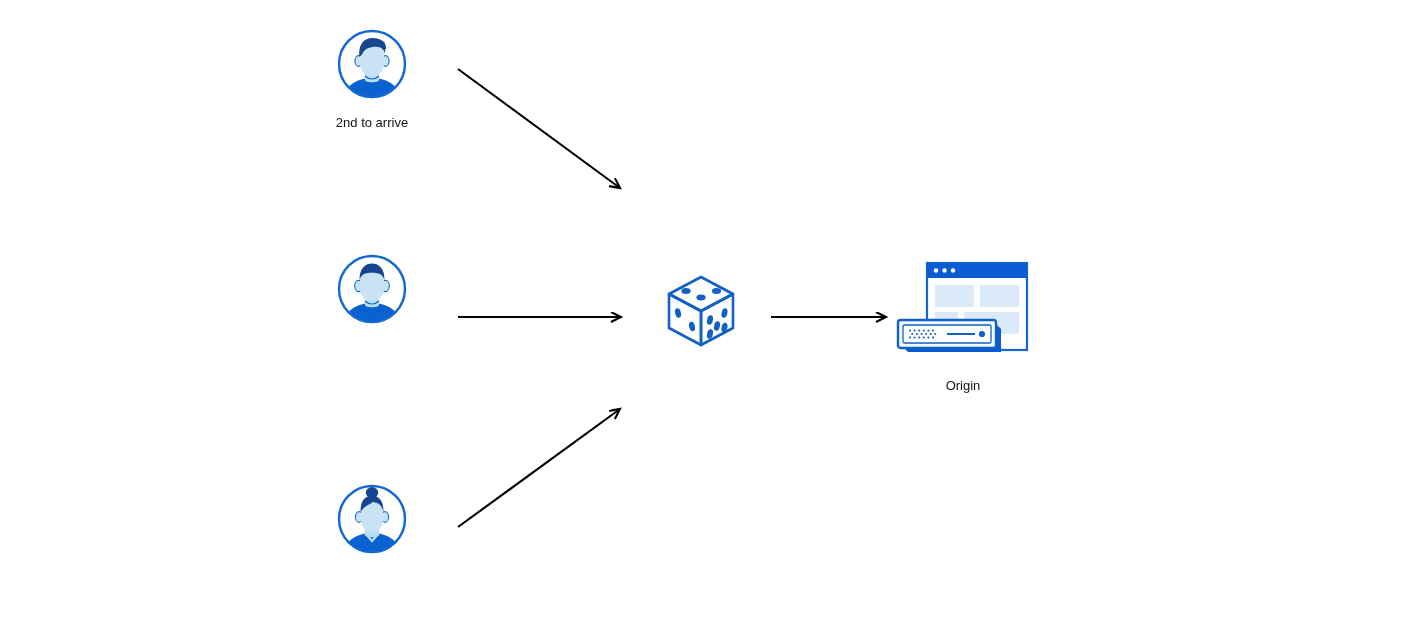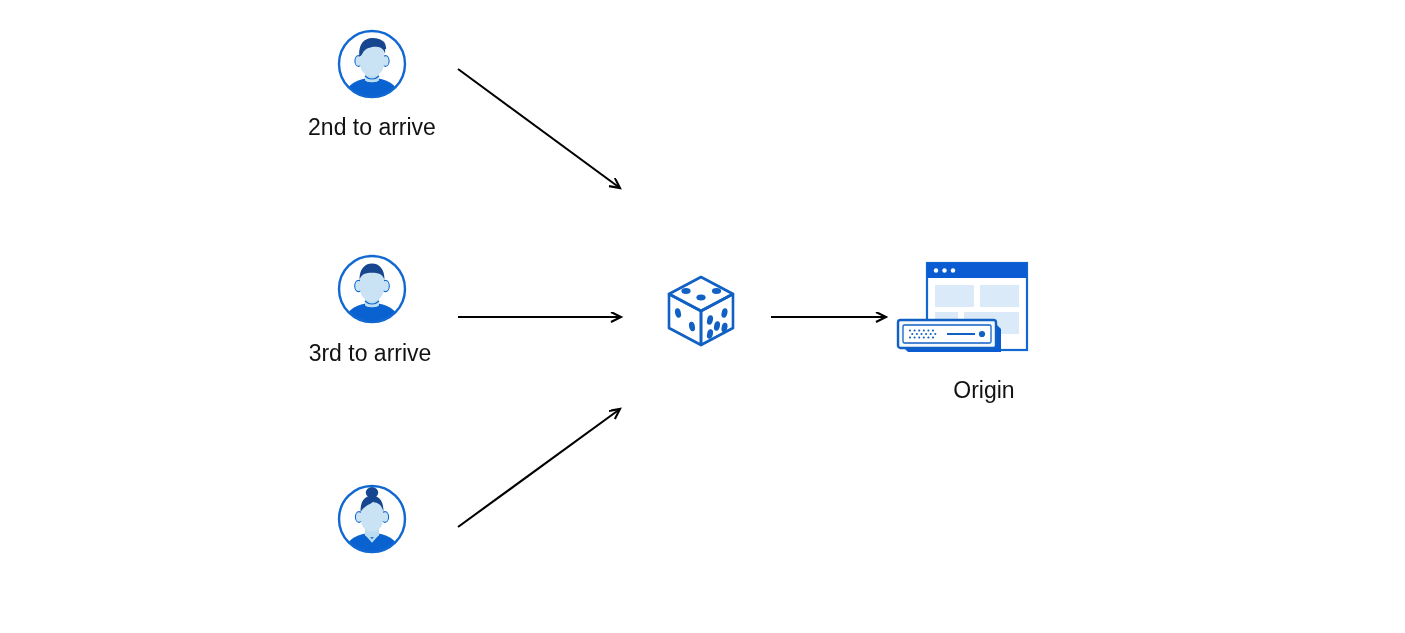--- a/index.html
+++ b/index.html
@@ -21,21 +21,21 @@
   .node {
     position: absolute;
   }
   .icon-wrap {
     position: absolute;
   }
   .label {
     position: absolute;
     text-align: center;
     color: #121212;
-    font-size: 23px;
+    font-size: 13px;
     font-family: "Liberation Sans", sans-serif;
     white-space: nowrap;
     line-height: 1;
   }
   .arrow-layer {
     position: absolute;
     left: 0;
     top: 0;
     width: 1405px;
     height: 633px;
@@ -44,21 +44,21 @@
   
   #avatar-2nd  { left: 336px; top: 28px;  width: 72px; height: 72px; }
   #avatar-3rd  { left: 336px; top: 253px; width: 72px; height: 72px; }
   #avatar-1st  { left: 336px; top: 483px; width: 72px; height: 72px; }
   #dice-icon   { left: 662px; top: 272px; width: 78px; height: 78px; }
   #origin-icon { left: 896px; top: 258px; width: 136px; height: 100px; }
 
   #label-2nd { left: 272px; top: 116px; width: 200px; }
   #label-3rd { left: 270px; top: 342px; width: 200px; }
   #label-1st { left: 266px; top: 571px; width: 200px; }
-  #label-origin { left: 884px; top: 379px; width: 200px; }
+  #label-origin { left: 863px; top: 379px; width: 200px; }
 </style>
 </head>
 <body>
 
 <div id="canvas">
 
   <svg class="arrow-layer" viewBox="0 0 1405 633" xmlns="http://www.w3.org/2000/svg">
     <defs>
       <marker id="ah" markerWidth="14" markerHeight="14" refX="11" refY="5" orient="auto" markerUnits="userSpaceOnUse">
         <path d="M1,0 L11,5 L1,10" fill="none" stroke="#000000" stroke-width="2.1" stroke-linecap="butt" stroke-linejoin="miter"></path>
@@ -117,21 +117,20 @@
         <ellipse cx="49.5" cy="33" rx="3.8" ry="5.6" fill="#c9e3f5" stroke="#1168d2" stroke-width="1.1"></ellipse>
         <path d="M24,27 C24,18 29,13 36,13 C43,13 48,18 48,27 L48,35
                  C48,43 43,48 36,48 C29,48 24,43 24,35 Z" fill="#c9e3f5"></path>
 
         <path d="M23.6,27.5 C23,16.5 28.5,10.5 36,10.5 C43.5,10.5 49,16.5 48.4,27.5
                  C47.4,22.2 44,19.8 36,19.8 C28,19.8 24.6,22.2 23.6,27.5 Z" fill="#16468f"></path>
       </g>
       <circle cx="36" cy="36" r="33" fill="none" stroke="#1168d2" stroke-width="2.4"></circle>
     </svg>
   </div>
-  <div class="label" id="label-3rd">3rd to arrive</div>
 
   <div class="node icon-wrap" id="avatar-1st">
     <svg width="72" height="72" viewBox="0 0 72 72" xmlns="http://www.w3.org/2000/svg">
       <clipPath id="clipC">
           <circle cx="36" cy="36" r="33"></circle>
         </clipPath>
       <g clip-path="url(#clipC)">
         <rect x="0" y="0" width="72" height="72" fill="#ffffff"></rect>
         <path d="M6,74 C8,58 20,50 36,50 C52,50 64,58 66,74 Z" fill="#0a62d0"></path>
         <path d="M29,40 L43,40 L43,52 C43,55 29,55 29,52 Z" fill="#bcdcf1"></path>

